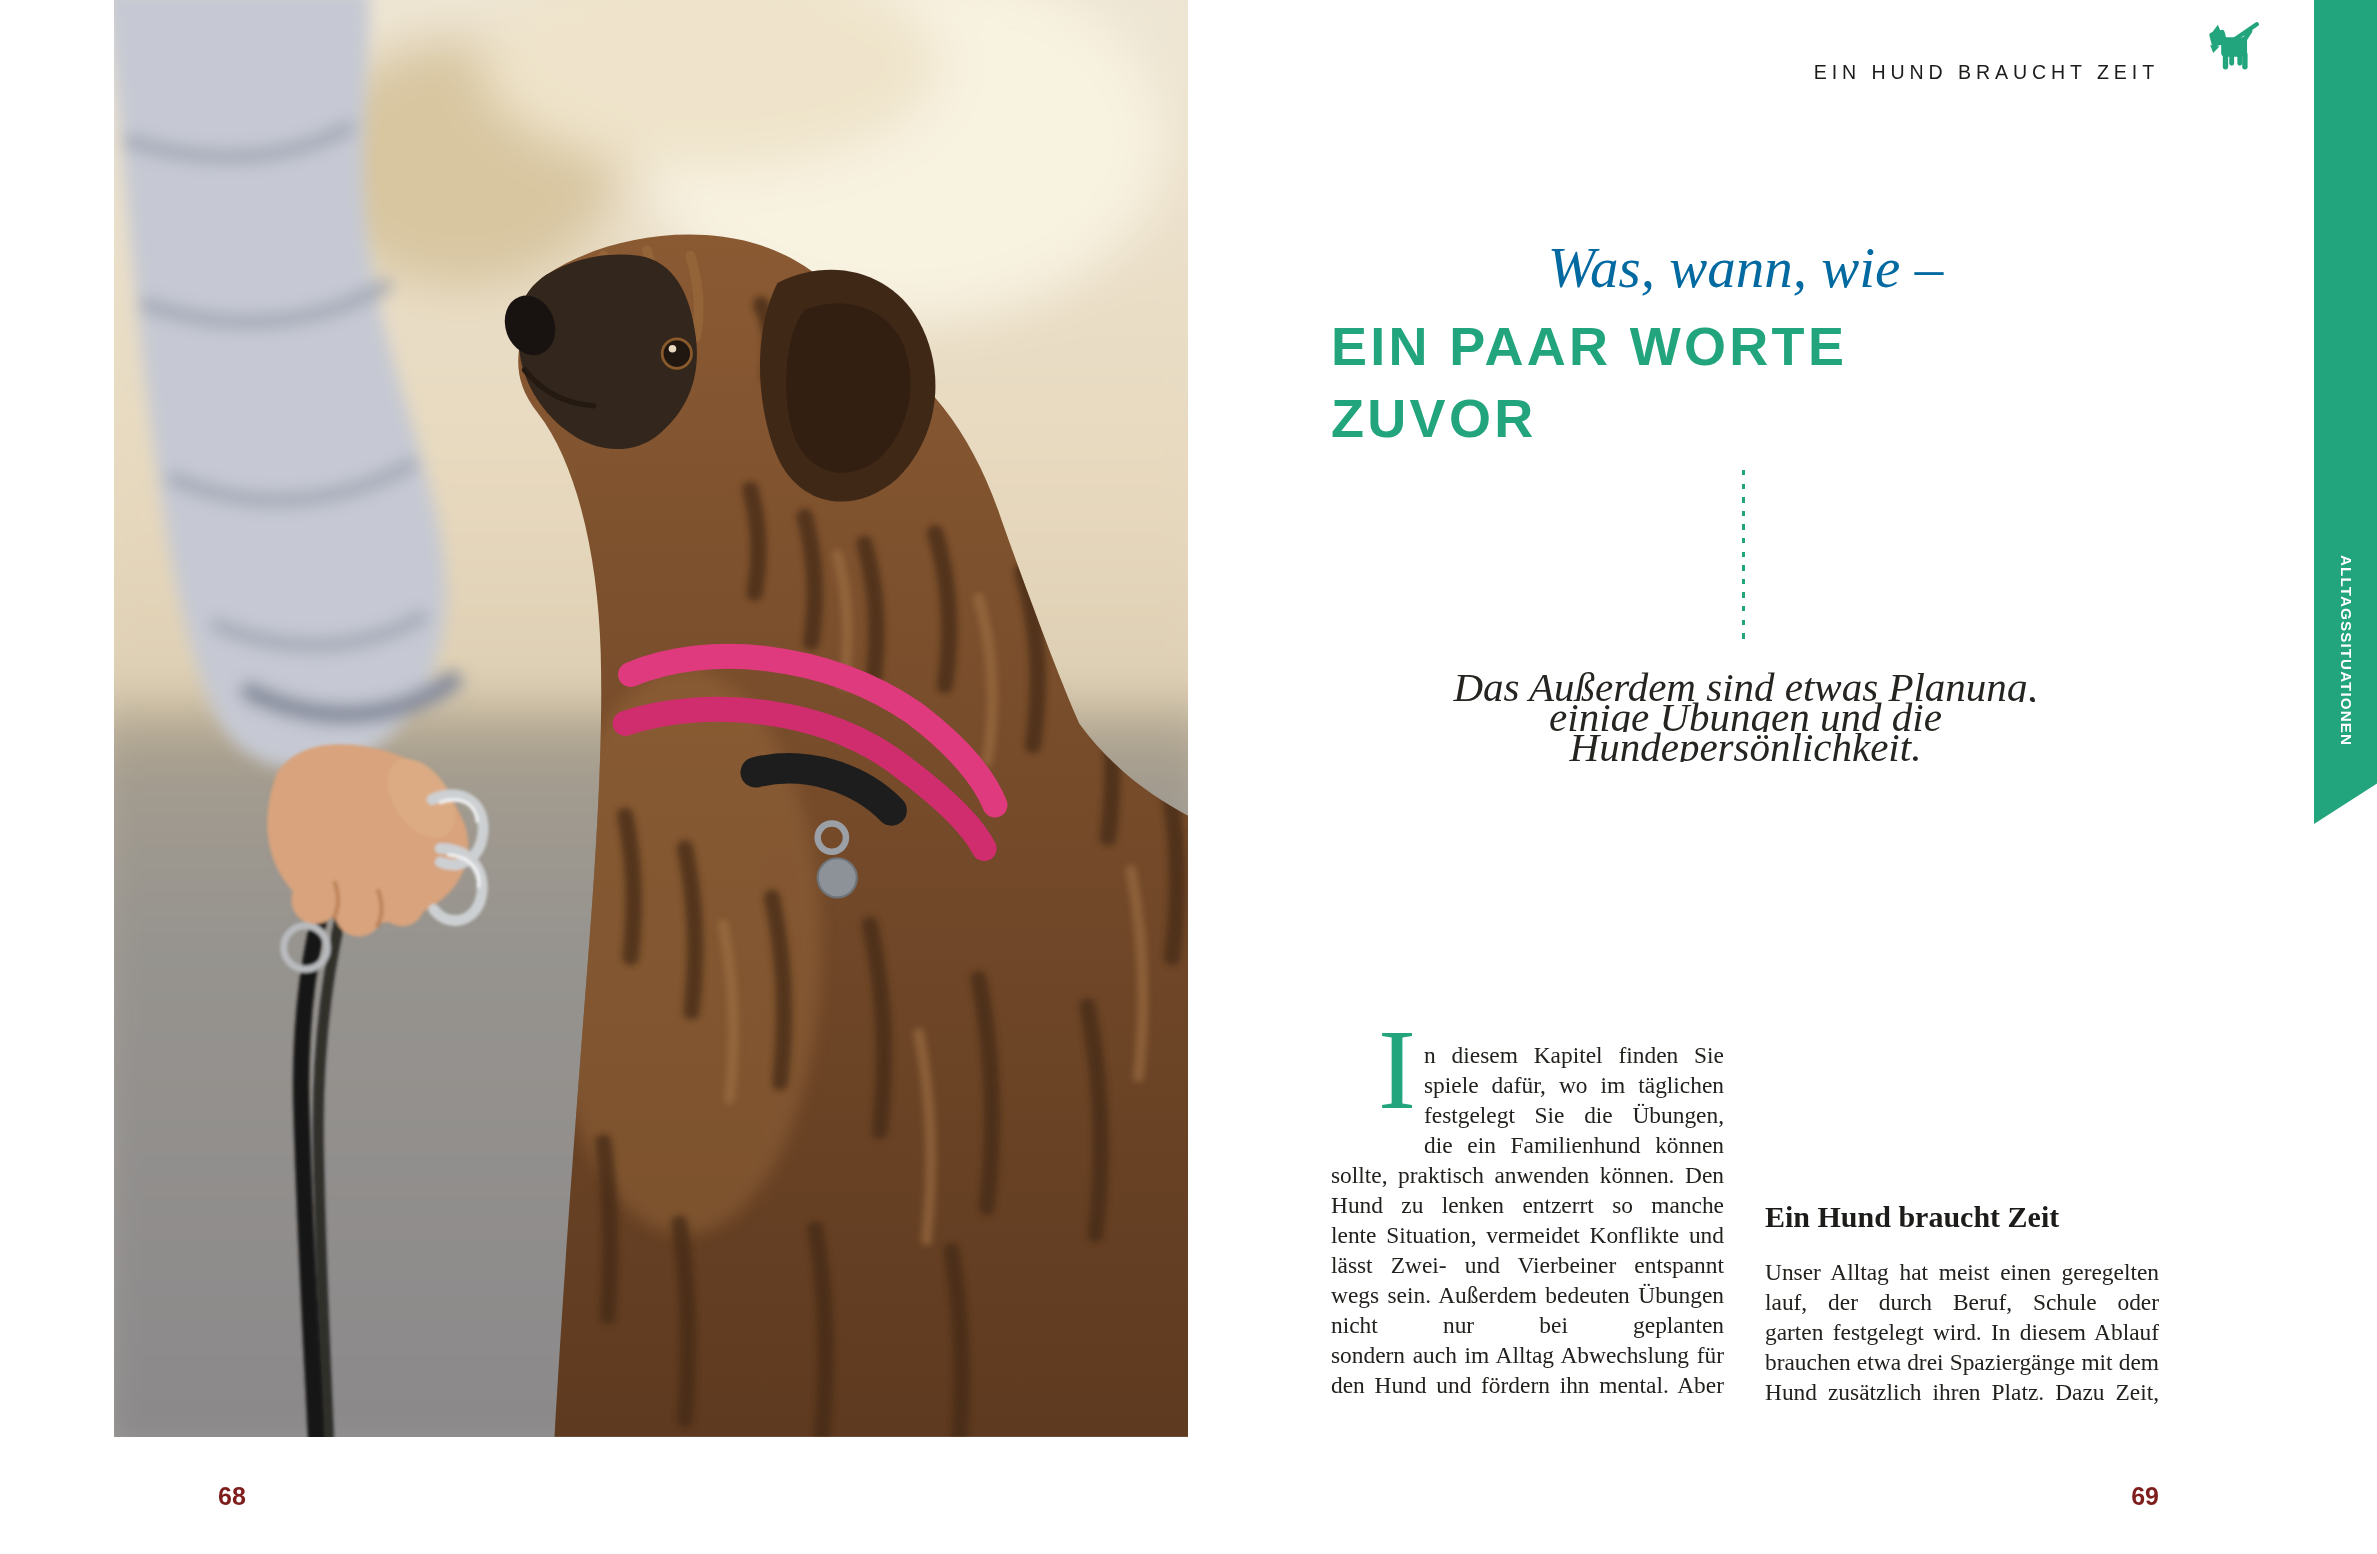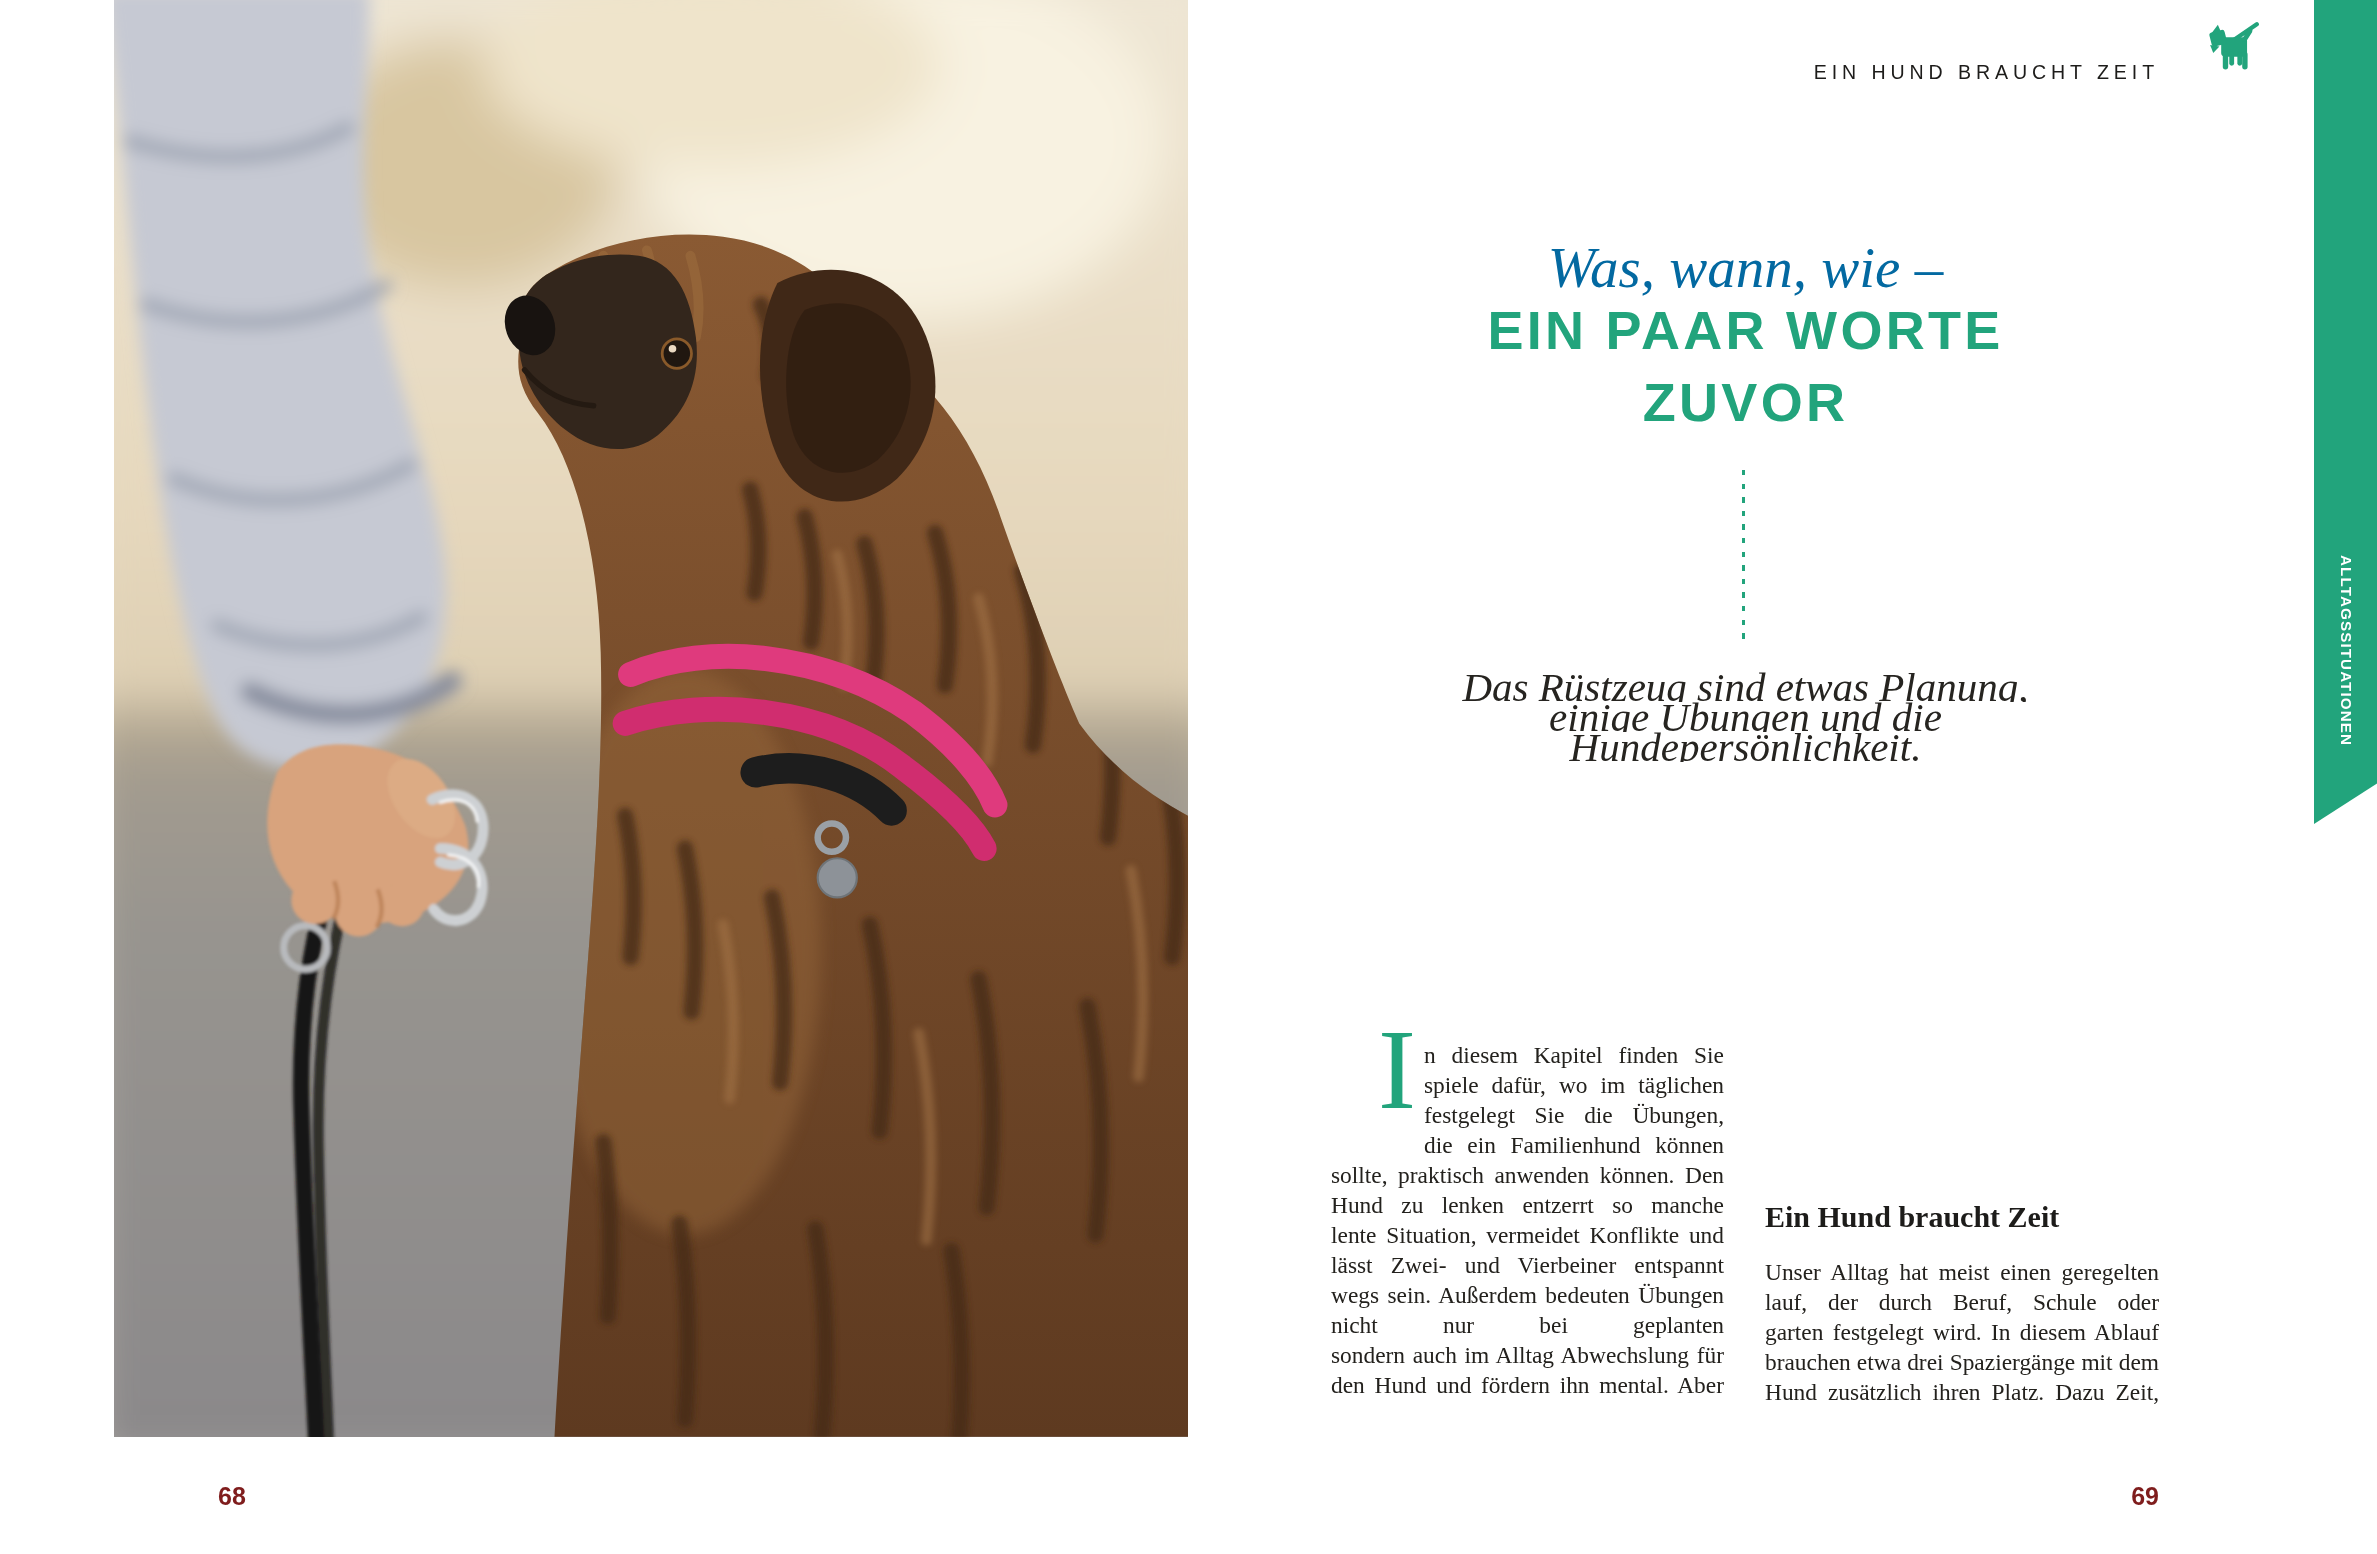--- a/index.html
+++ b/index.html
@@ -21,21 +21,21 @@
   
   .tab{left:2314px;top:0;width:64px;height:824px;
        clip-path:polygon(0 0,100% 0,100% 95%,0 100%);}
   .tab-text{position:absolute;top:555px;left:50%;transform:translateX(-50%);
             writing-mode:vertical-rl;font:700 15.2px "Liberation Sans",sans-serif;
             letter-spacing:1.1px;color:#ffffff;white-space:nowrap;}
 
   
   .title-kicker{left:1331px;top:236px;width:829px;text-align:center;
                 font:italic 57px "Liberation Serif",serif;color:#0369a1;line-height:63px;}
-  .title-main{left:1331px;top:294px;width:829px;text-align:center;
+  .title-main{left:1331px;top:310px;width:829px;
               font:700 54px "Liberation Sans",sans-serif;letter-spacing:3.3px;line-height:72px;}
   .dotline{left:1742px;top:470px;width:3.3px;height:170px;}
 
   
   .intro{left:1331px;top:672px;width:829px;text-align:center;
          font:italic 41px "Liberation Serif",serif;line-height:45px;color:#262420;}
   .intro .bl{text-align:center;}
 
   
   .col{top:1040px;font:23.4px "Liberation Serif",serif;color:#23211d;}
@@ -244,21 +244,21 @@
 
   <div class="abs title-kicker">Was, wann, wie –</div>
   <div class="abs title-main" style="color:#22a47c;">
     <div>EIN PAAR WORTE</div>
     <div>ZUVOR</div>
   </div>
 
   <div class="abs dotline" style="background:repeating-linear-gradient(180deg,#22a47c 0 5.4px,transparent 5.4px 13.6px);"></div>
 
   <div class="abs intro">
-      <div class="bl">Das Rüstzeug sind etwas Planung,</div>
+      <div class="bl">Das Außerdem sind etwas Planung,</div>
       <div class="bl">einige Übungen und die</div>
       <div class="bl">Hundepersönlichkeit.</div>
     </div>
 
   <div class="abs dropcap" style="color:#22a47c;">I</div>
 
   <div class="abs col col-left">
       <div class="bl jl ind">n diesem Kapitel finden Sie Bei-</div>
       <div class="bl jl ind">spiele dafür, wo im täglichen Zu-</div>
       <div class="bl jl ind">festgelegt Sie die Übungen,</div>

